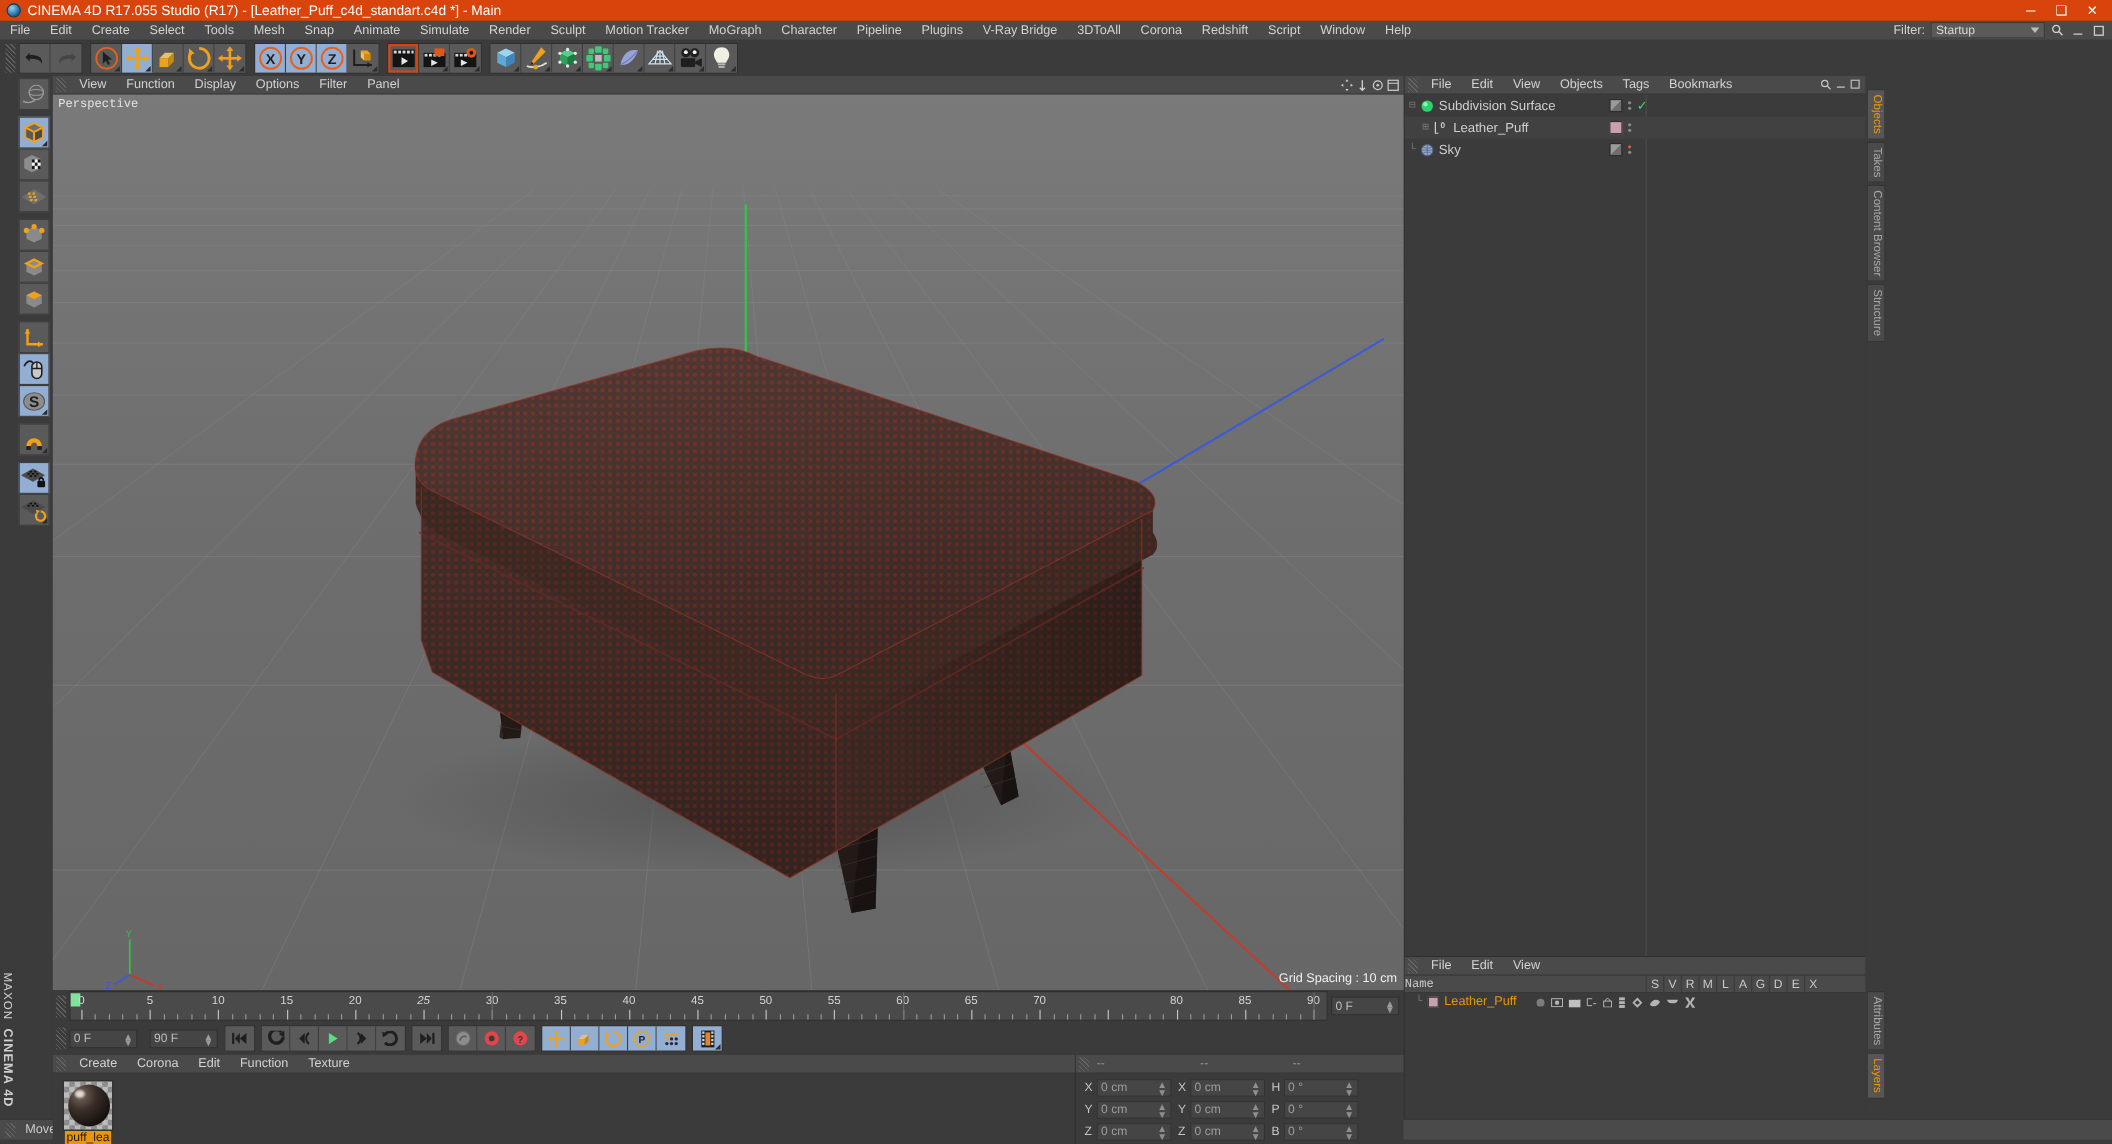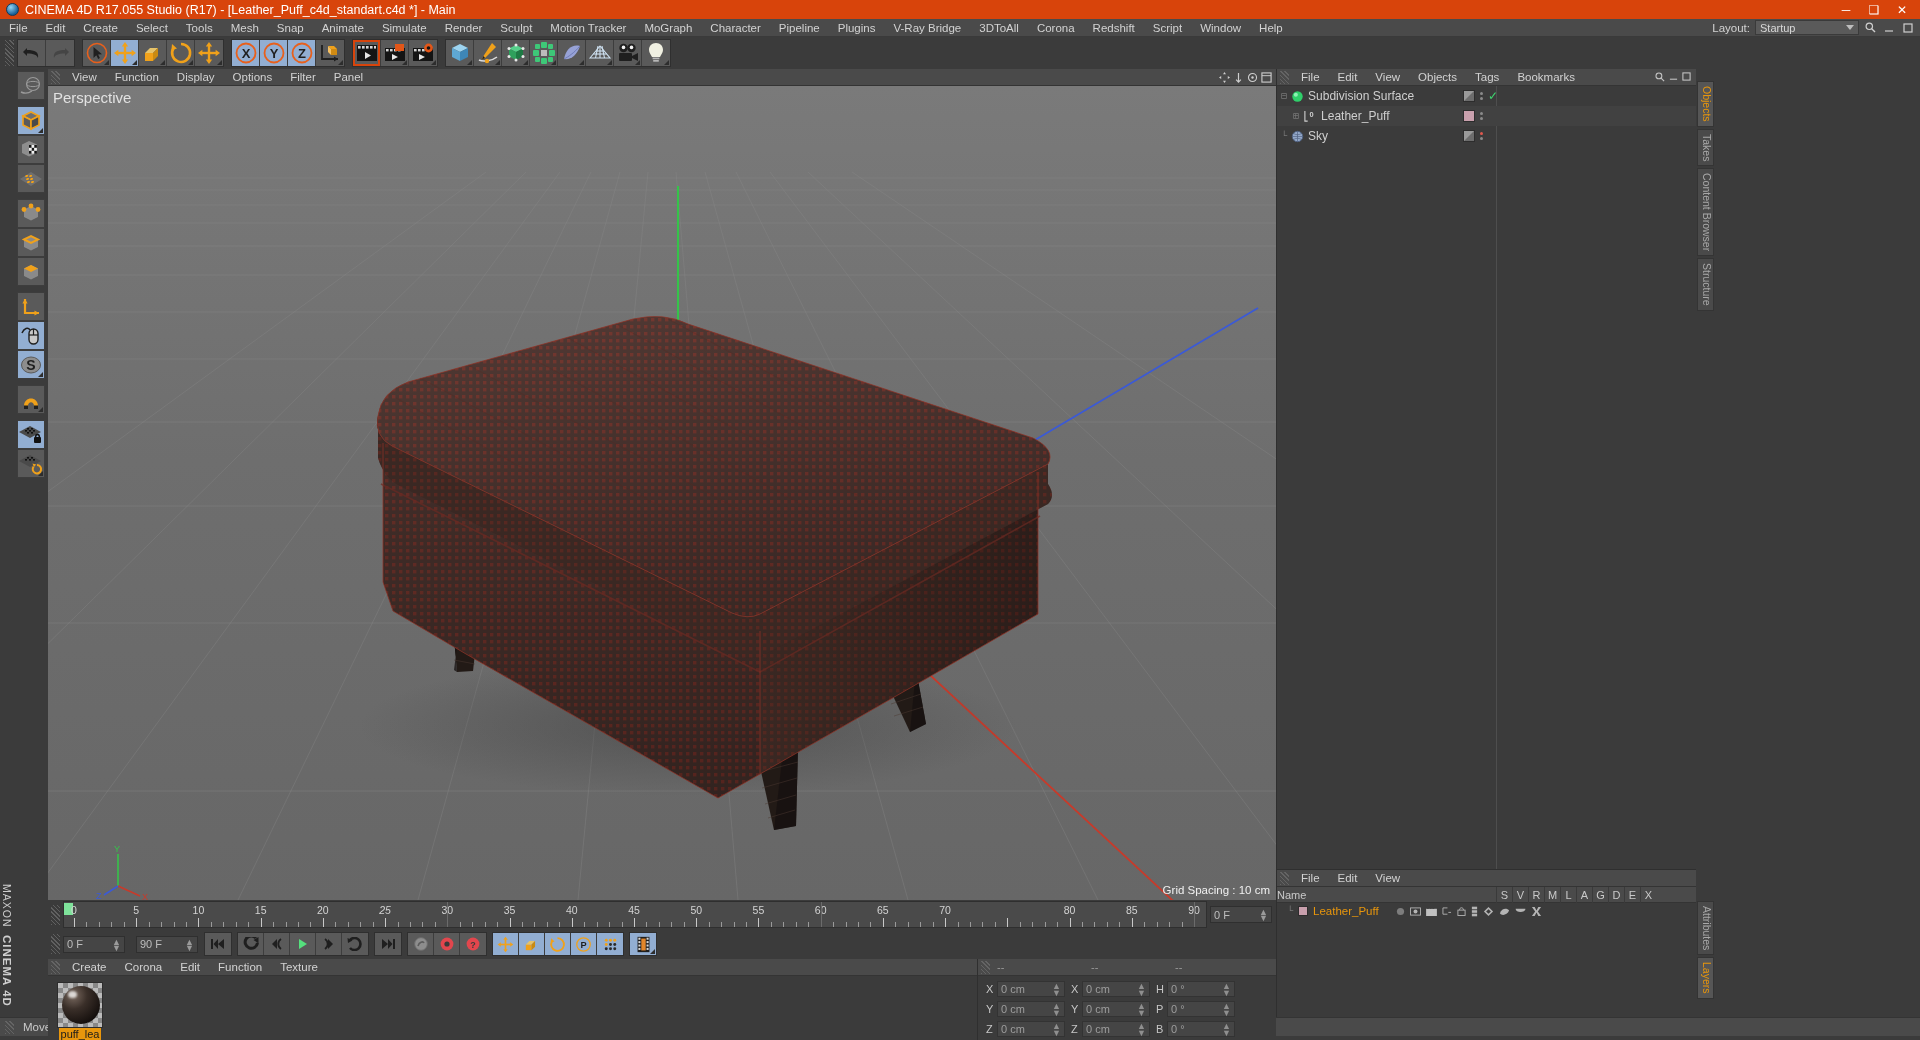--- a/index.html
+++ b/index.html
@@ -50,21 +50,21 @@
   .ltb.corner::after{content:"";position:absolute;right:1px;bottom:1px;
       border-left:5px solid transparent;border-bottom:5px solid #2d2d2d;}
   .lgap{height:6px;}
 
   
   #vpwrap{position:relative;}
   #vphead{height:17px;background:#4a4a4a;display:flex;align-items:center;border-bottom:1px solid #343434;}
   #vphead .mi{padding:0 9px;font-size:11.5px;color:#d2d2d2;line-height:17px;}
   #vphead .vicons{margin-left:auto;display:flex;align-items:center;padding-right:4px;gap:3px;color:#c9c9c9;font-size:11px;}
   #viewport{position:relative;overflow:hidden;background:#6f6f6f;}
-  #vplabel{position:absolute;left:5px;top:3px;font-size:15px;color:#e2e2e2;z-index:5;}
+  #vplabel{position:absolute;left:5px;top:3px;font-size:11px;color:#e2e2e2;z-index:5;font-family:Liberation Mono, monospace;}
   #gridspacing{position:absolute;right:6px;bottom:4px;font-size:11.5px;color:#f0f0f0;z-index:5;}
 
   
   #rightcol{width:420px;background:#3b3b3b;display:flex;flex-direction:column;}
   .pnlmenu{height:17px;background:#4a4a4a;display:flex;align-items:center;border-bottom:1px solid #343434;}
   .pnlmenu .mi{padding:0 9px;font-size:11.5px;color:#d2d2d2;line-height:17px;}
   .pnlmenu .ricons{margin-left:auto;display:flex;gap:4px;padding-right:5px;color:#c5c5c5;font-size:10px;}
   #objlist{flex:1;background:#3b3b3b;position:relative;}
   .objrow{height:20px;display:flex;align-items:center;font-size:12px;color:#cfcfcf;position:relative;}
   .objrow.alt{background:#414141;}
@@ -164,21 +164,21 @@
   <div class="mi">Plugins</div>
   <div class="mi">V-Ray Bridge</div>
   <div class="mi">3DToAll</div>
   <div class="mi">Corona</div>
   <div class="mi">Redshift</div>
   <div class="mi">Script</div>
   <div class="mi">Window</div>
   <div class="mi">Help</div>
 
   <div class="layoutbox">
-    <span class="lbl">Layout:</span>
+    <span class="lbl">Filter:</span>
     <div class="lsel">
       <span>Startup</span>
       <span class="arw"></span>
     </div>
     <div class="icobtn">
       <svg width="11" height="11" viewBox="0 0 11 11">
           <circle cx="4.3" cy="4.3" r="3.2" fill="none" stroke="#cfcfcf" stroke-width="1.2"></circle>
           <line x1="6.7" y1="6.7" x2="10" y2="10" stroke="#cfcfcf" stroke-width="1.4"></line>
         </svg>
     </div>
@@ -1193,21 +1193,21 @@
     </div>
 
     <div style="flex:1;border-left:1px solid #2f2f2f;border-top:1px solid #2f2f2f;">
       <div class="pnlmenu">
         <div class="grip" style="height:13px;"></div>
         <div class="mi">File</div>
         <div class="mi">Edit</div>
         <div class="mi">View</div>
       </div>
       <div class="lyrhdr">
-        <div style="flex:1;padding-left:0;">Name</div>
+        <div style="flex:1;padding-left:0;font-family:Liberation Mono, monospace;">Name</div>
         <div class="c">S</div>
         <div class="c">V</div>
         <div class="c">R</div>
         <div class="c">M</div>
         <div class="c">L</div>
         <div class="c">A</div>
         <div class="c">G</div>
         <div class="c">D</div>
         <div class="c">E</div>
         <div class="c">X</div>

